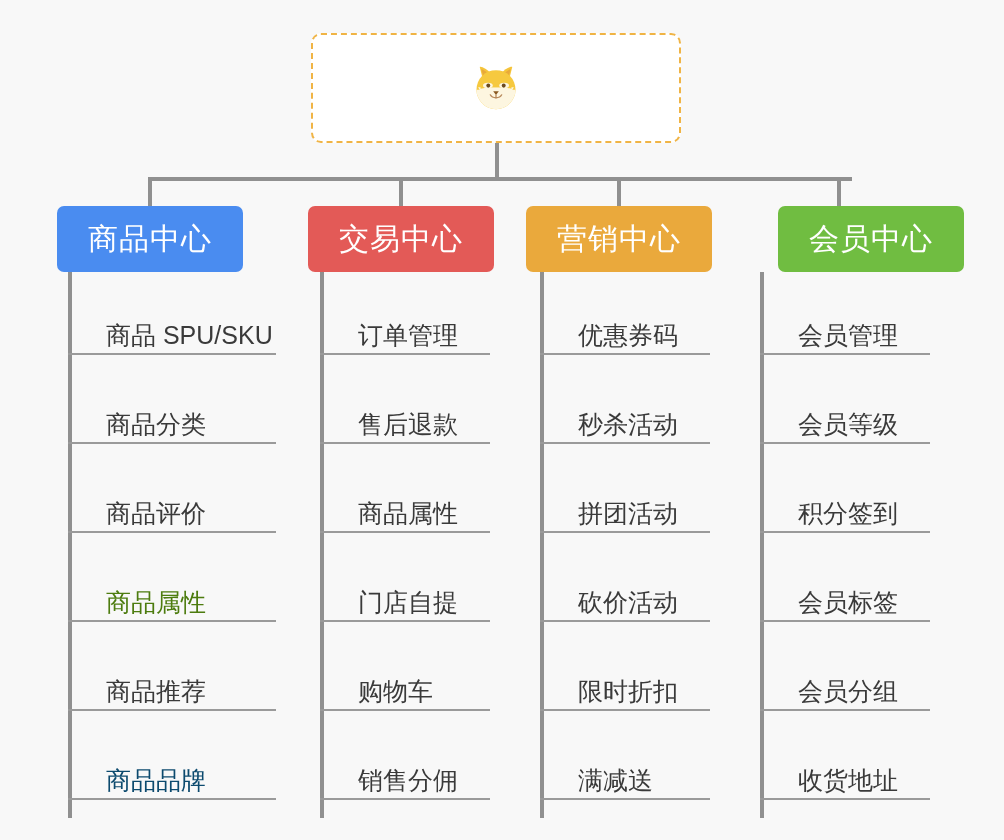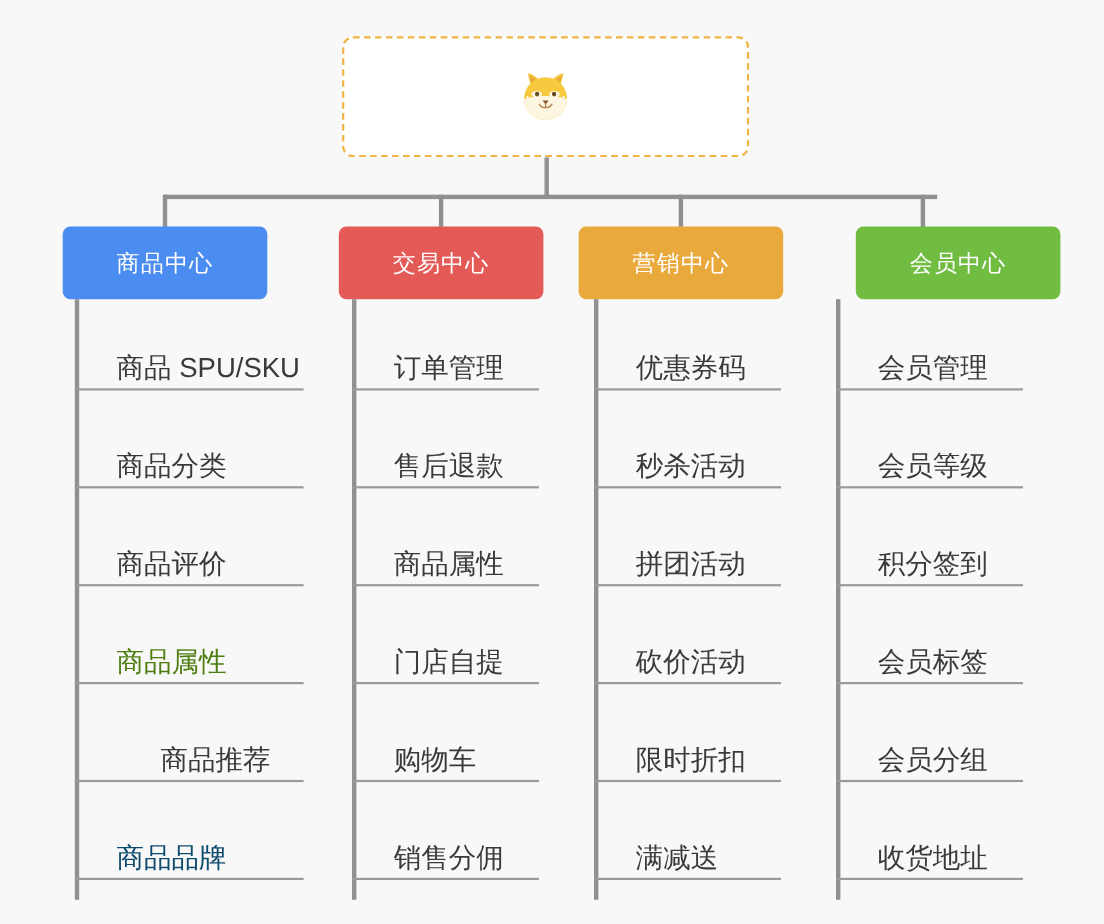--- a/index.html
+++ b/index.html
@@ -82,21 +82,21 @@
     width: 186px;
     height: 66px;
     border-radius: 7px;
     box-sizing: border-box;
     display: flex;
     align-items: center;
     justify-content: center;
   }
   .cat-label {
     color: #ffffff;
-    font-size: 21px;
+    font-size: 30px;
     line-height: 1;
     letter-spacing: 1px;
     white-space: nowrap;
   }
 
   
   .spine {
     position: absolute;
     top: 272px;
     width: 4px;
@@ -170,21 +170,21 @@
       <div class="leaf" style="left: 68px; top: 533px; width: 208px;">
         <div class="leaf-rule" style="width: 208px; background: rgb(154, 154, 154);"></div>
         <span class="leaf-label" style="color: rgb(58, 58, 58);">商品评价</span>
       </div>
       <div class="leaf" style="left: 68px; top: 622px; width: 208px;">
         <div class="leaf-rule" style="width: 208px; background: rgb(154, 154, 154);"></div>
         <span class="leaf-label" style="color: #4d7c0f;">商品属性</span>
       </div>
       <div class="leaf" style="left: 68px; top: 711px; width: 208px;">
         <div class="leaf-rule" style="width: 208px; background: rgb(154, 154, 154);"></div>
-        <span class="leaf-label" style="color: rgb(58, 58, 58); margin-left: 40px;">商品推荐</span>
+        <span class="leaf-label" style="color: rgb(58, 58, 58);">商品推荐</span>
       </div>
       <div class="leaf" style="left: 68px; top: 800px; width: 208px;">
         <div class="leaf-rule" style="width: 208px; background: rgb(154, 154, 154);"></div>
         <span class="leaf-label" style="color: #0c4a6e;">商品品牌</span>
       </div>
       <div class="conn conn-drop" style="left: 399px;"></div>
       <div class="cat-box" style="left: 308px; background: rgb(227, 90, 87);">
         <span class="cat-label">交易中心</span>
       </div>
       <div class="spine" style="left: 320px; background: rgb(144, 144, 144);"></div>

